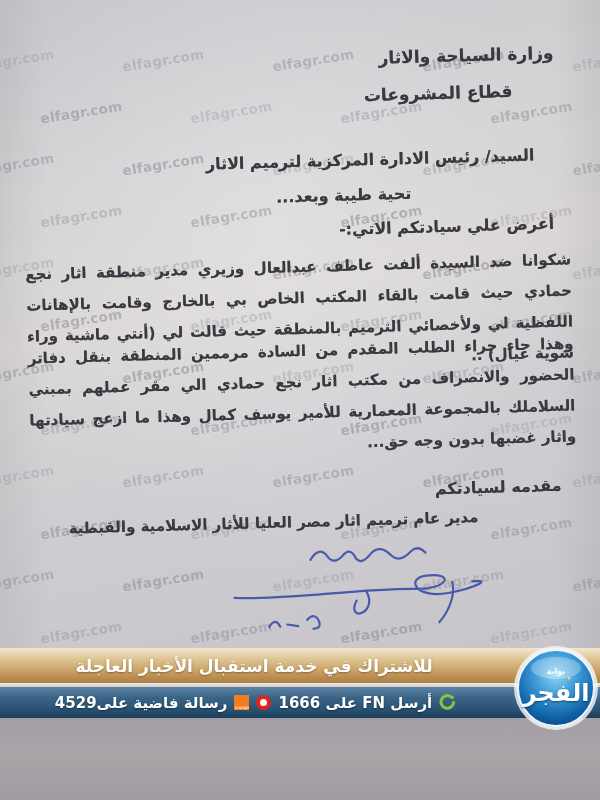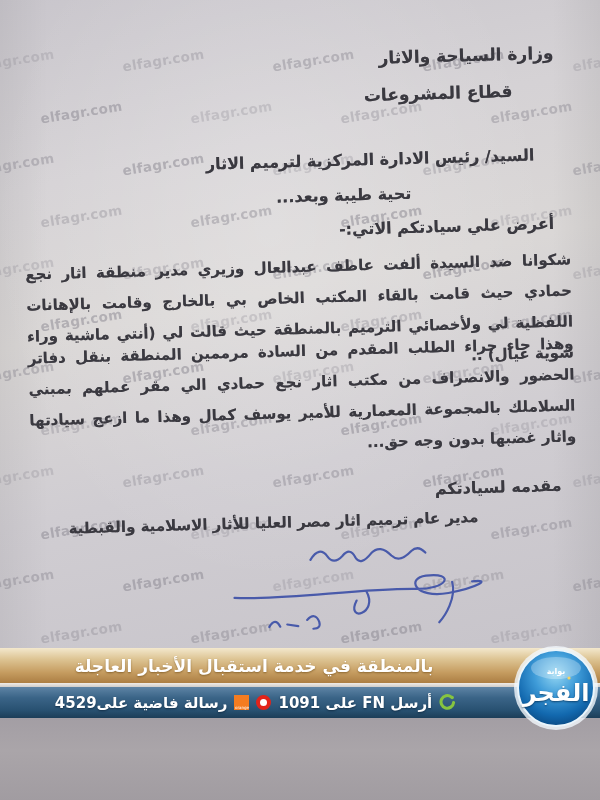--- a/index.html
+++ b/index.html
@@ -146,31 +146,31 @@
         <path d="M95,20 q9,-14 17,-3 q6,9 15,0 q8,-9 13,2 q5,9 16,-4 q9,-9 20,3 q8,8 20,-4 q7,-6 14,2"></path>
         <path d="M18,56 C70,60 140,50 198,52 C232,54 240,36 210,39 C190,41 198,62 232,57 C262,52 276,44 256,46"></path>
         <path d="M150,53 C162,76 128,84 140,62"></path>
         <path d="M236,46 C240,62 228,80 222,86"></path>
         <path d="M52,86 q6,-10 11,0 M70,84 l11,2 M90,80 q8,-8 12,2 q2,7 -6,7"></path>
       </svg>
     </div>
   </div>
 
   <div class="bar-gold">
-    <span class="txt">بالمنطقة في خدمة استقبال الأخبار العاجلة</span>
+    <span class="txt">للاشتراك في خدمة استقبال الأخبار العاجلة</span>
   </div>
 
   <div class="bar-gap"></div>
 
   <div class="bar-teal">
     <svg class="ic" width="18" height="18" viewBox="0 0 20 20">
       <path d="M13.5,3.2 A7,7 0 1,0 16.2,9.5" fill="none" stroke="#86c440" stroke-width="3.4" stroke-linecap="round"></path>
       <circle cx="14.6" cy="3.9" r="1.9" fill="#86c440"></circle>
     </svg>
-    <span class="phrase">أرسل FN على 1091</span>
+    <span class="phrase">أرسل FN على 1666</span>
 
     <span class="ic ic-vodafone"></span>
 
     <span class="ic ic-orange">
         <i>orange</i>
       </span>
     <span class="phrase">رسالة فاضية على4529</span>
   </div>
 
   <div class="bottom-gray"></div>

